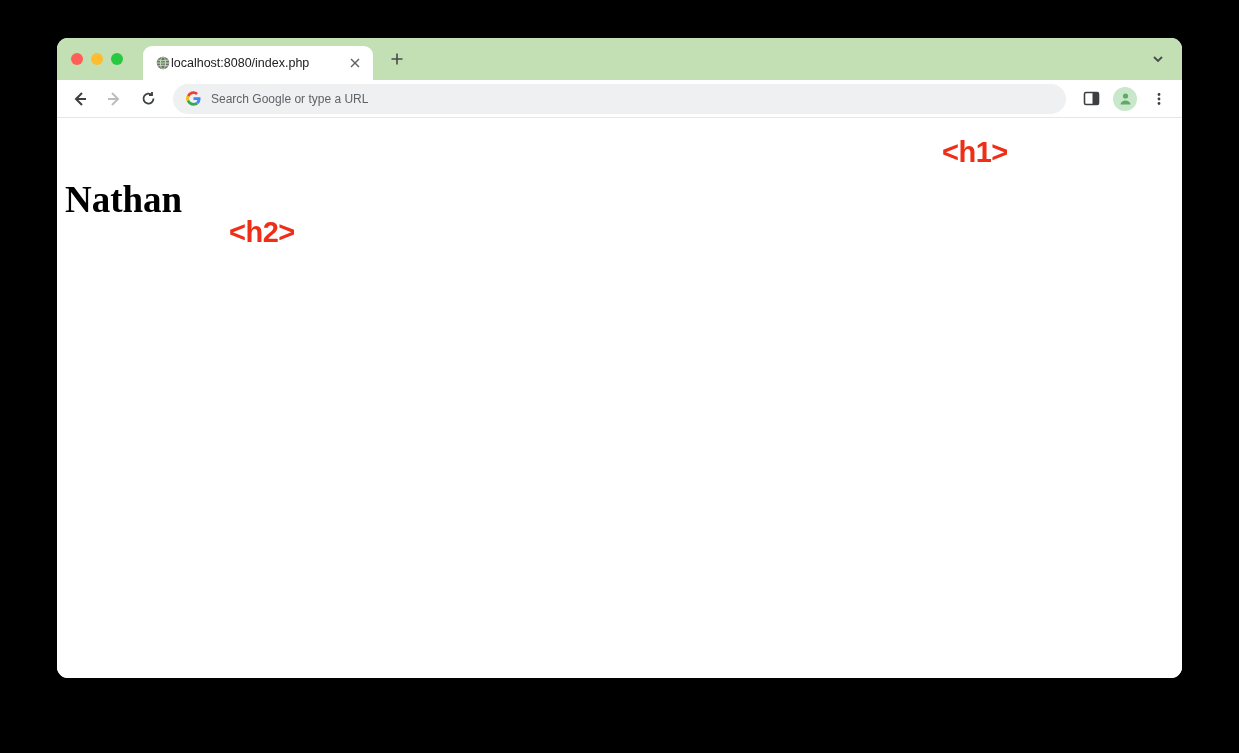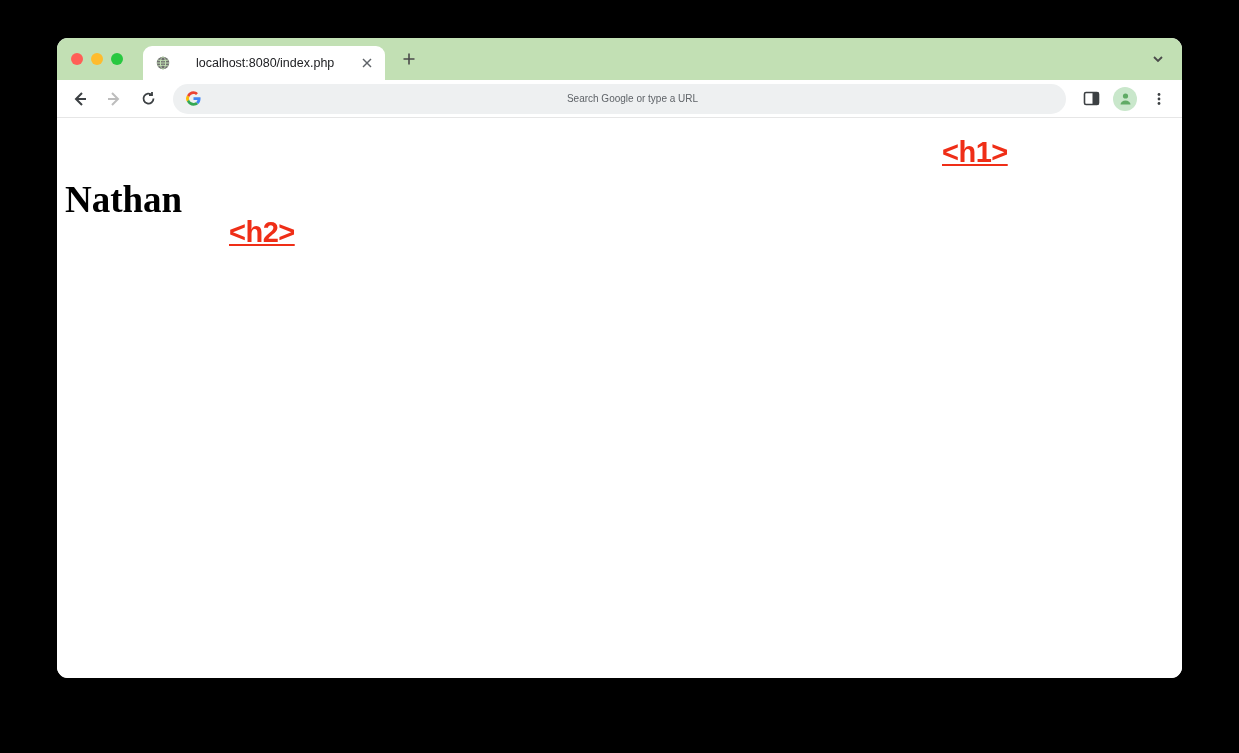--- a/index.html
+++ b/index.html
@@ -55,21 +55,21 @@
   .tl-yellow { background: #febc2e; }
   .tl-green { background: #28c840; }
   .tab {
     height: 34px;
     background: #fff;
     border-radius: 9px 9px 0 0;
     display: flex;
     align-items: center;
     padding: 0 10px 0 12px;
     min-width: 230px;
-    gap: 25px;
+    gap: 0;
     position: relative;
   }
   .tab-favicon {
     width: 16px; height: 16px; flex: 0 0 16px;
     display: flex; align-items: center; justify-content: center;
   }
   .tab-title {
     font-size: 12.5px;
     color: #202124;
     flex: 1;
@@ -123,25 +123,24 @@
     align-items: center;
     padding: 0 12px;
     gap: 10px;
     margin: 0 6px;
   }
   .omnibox-icon {
     width: 16px; height: 16px; flex: 0 0 16px;
     display: flex; align-items: center; justify-content: center;
   }
   .omnibox-text {
-    font-size: 10px;
+    font-size: 12px;
     color: var(--omnibox-text);
     flex: 1;
     white-space: nowrap;
-    text-align: center;
   }
   .ext-icon, .avatar, .kebab {
     width: 30px; height: 30px;
     display: flex; align-items: center; justify-content: center;
   }
   .avatar-circle {
     width: 24px; height: 24px; border-radius: 50%;
     background: var(--avatar-green);
     display: flex; align-items: center; justify-content: center;
   }
@@ -168,21 +167,20 @@
     color: #000;
     line-height: 1.1;
   }
   .annotation {
     position: absolute;
     font-family: Arial, sans-serif;
     font-weight: 700;
     font-size: 29px;
     color: var(--annotation);
     letter-spacing: -0.5px;
-    text-decoration: underline;
   }
   .ann-h1 { left: 885px; top: 18px; }
   .ann-h2 { left: 172px; top: 98px; }
   svg { display: block; }
 </style>
 </head>
 <body>
 
 <div class="window">
 

